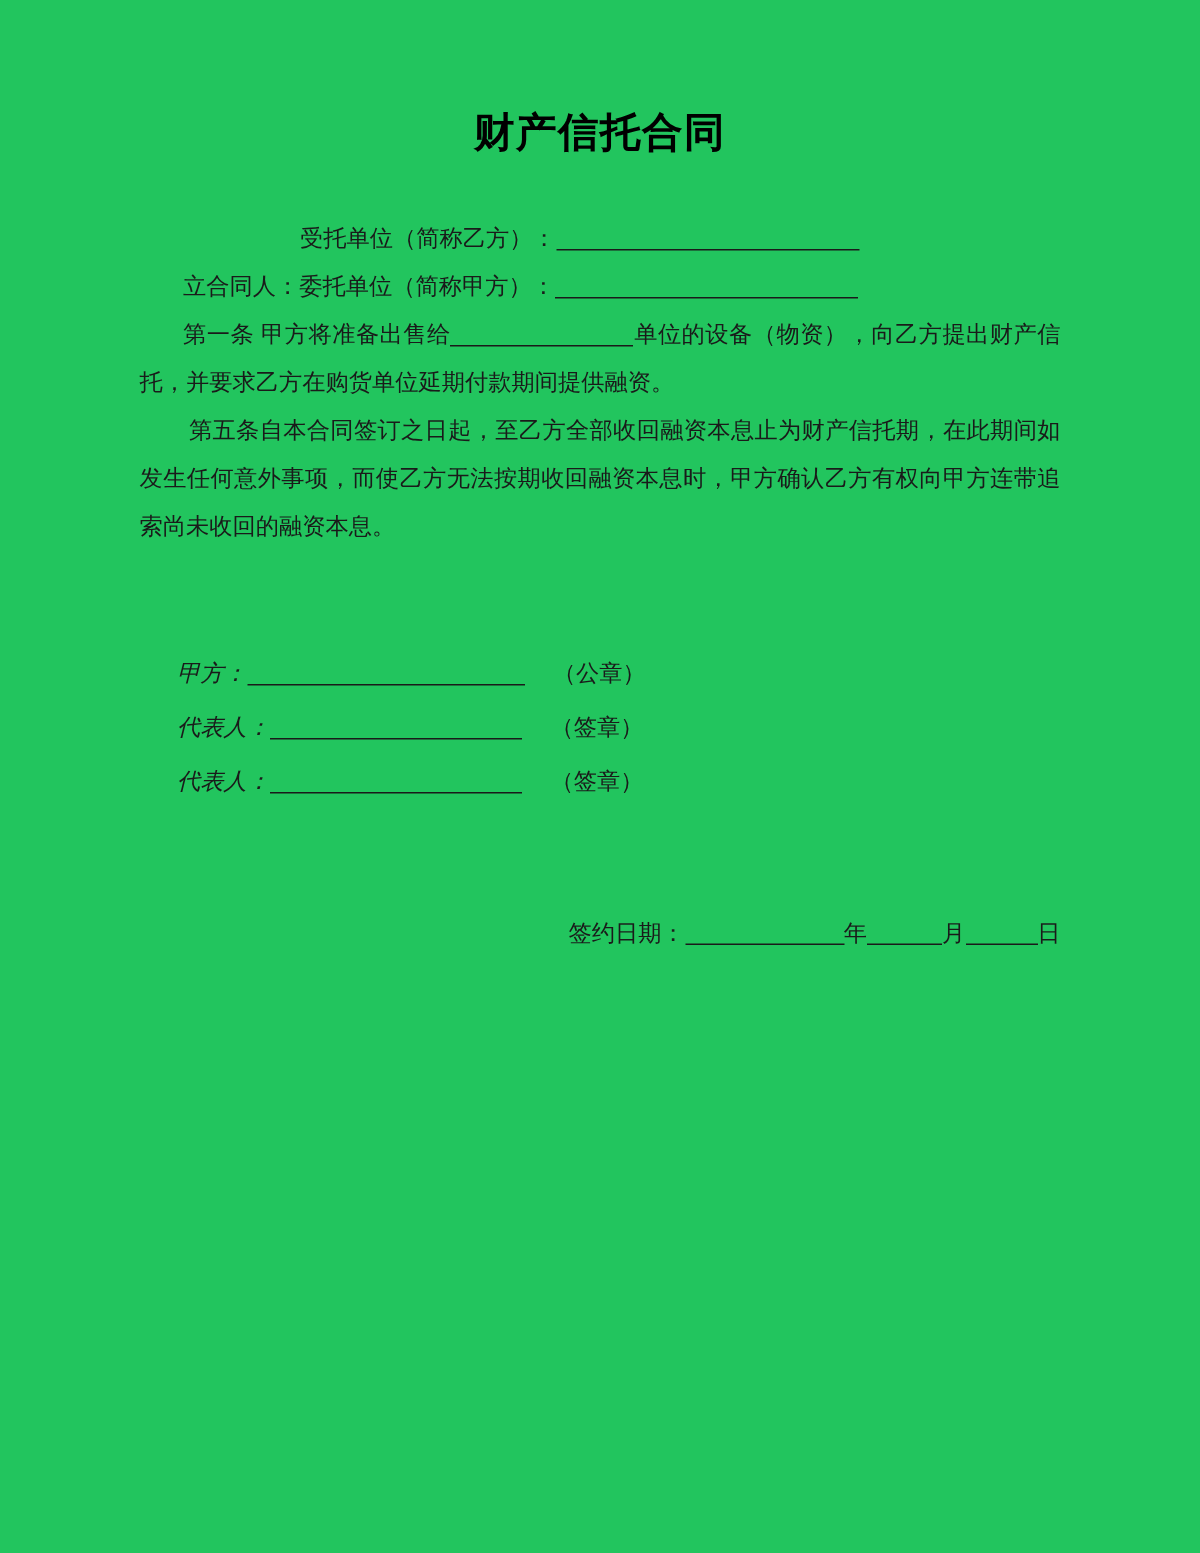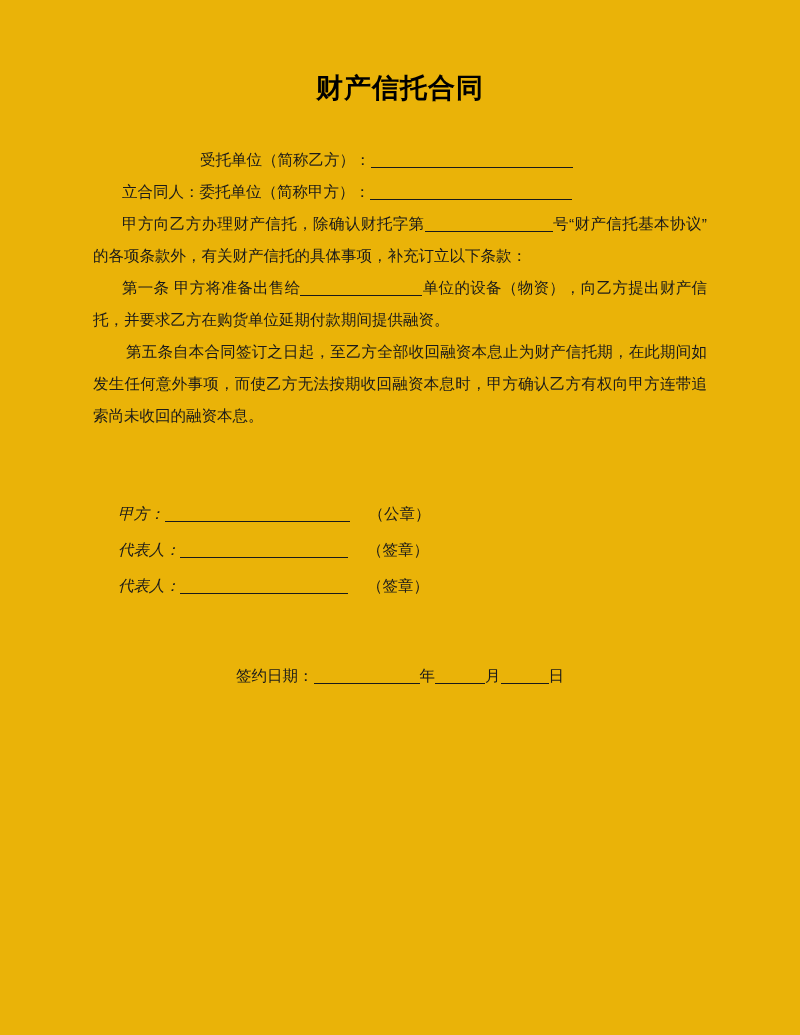--- a/index.html
+++ b/index.html
@@ -12,21 +12,21 @@
     width: 800px;
     height: 1035px;
     font-family: "Liberation Sans", "DejaVu Sans", sans-serif;
     color: #1a1a1a;
     position: relative;
     overflow: hidden;
   }
   .page {
     width: 800px;
     height: 1035px;
-    background: #eab308;
+    background: #22c55e;
     position: relative;
     box-sizing: border-box;
   }
 
   
   .doc-title {
     text-align: center;
     font-size: 27px;
     font-weight: bold;
     letter-spacing: 1px;
@@ -96,25 +96,25 @@
     line-height: 36px;
     white-space: nowrap;
     padding-left: 25px;
     color: #1a1a1a;
   }
   .sign-label { display: inline-block; font-style: italic; }
   .sign-note { margin-left: 19px; }
 
   
   .date-block {
-    margin: 4px auto;
+    margin: 15px auto;
     width: 614px;
     padding-top: 52px;
     box-sizing: border-box;
-    text-align: center;
+    text-align: right;
   }
   .date-line {
     font-size: 15.5px;
     line-height: 32px;
     white-space: nowrap;
     color: #1a1a1a;
     display: inline-block;
   }
 </style>
 </head>
@@ -127,21 +127,20 @@
   <div class="body-block">
 
     <div class="party-line second">
       <span>受托单位（简称乙方）：</span><span class="blank w-party"></span>
     </div>
 
     <div class="party-line first">
       <span>立合同人：委托单位（简称甲方）：</span><span class="blank w-party"></span>
     </div>
 
-    <p class="para indent"><span>甲方向乙方办理财产信托，除确认财托字第</span><span class="blank w-number"></span><span>号“财产信托基本协议”的各项条款外，有关财产信托的具体事项，补充订立以下条款：</span></p>
 
     <p class="para indent"><span>第一条  甲方将准备出售给</span><span class="blank w-unit"></span><span>单位的设备（物资），向乙方提出财产信托，并要求乙方在购货单位延期付款期间提供融资。</span></p>
 
 
 
 
     <p class="para indent-wide">第五条自本合同签订之日起，至乙方全部收回融资本息止为财产信托期，在此期间如发生任何意外事项，而使乙方无法按期收回融资本息时，甲方确认乙方有权向甲方连带追索尚未收回的融资本息。</p>
 
   </div>
 

